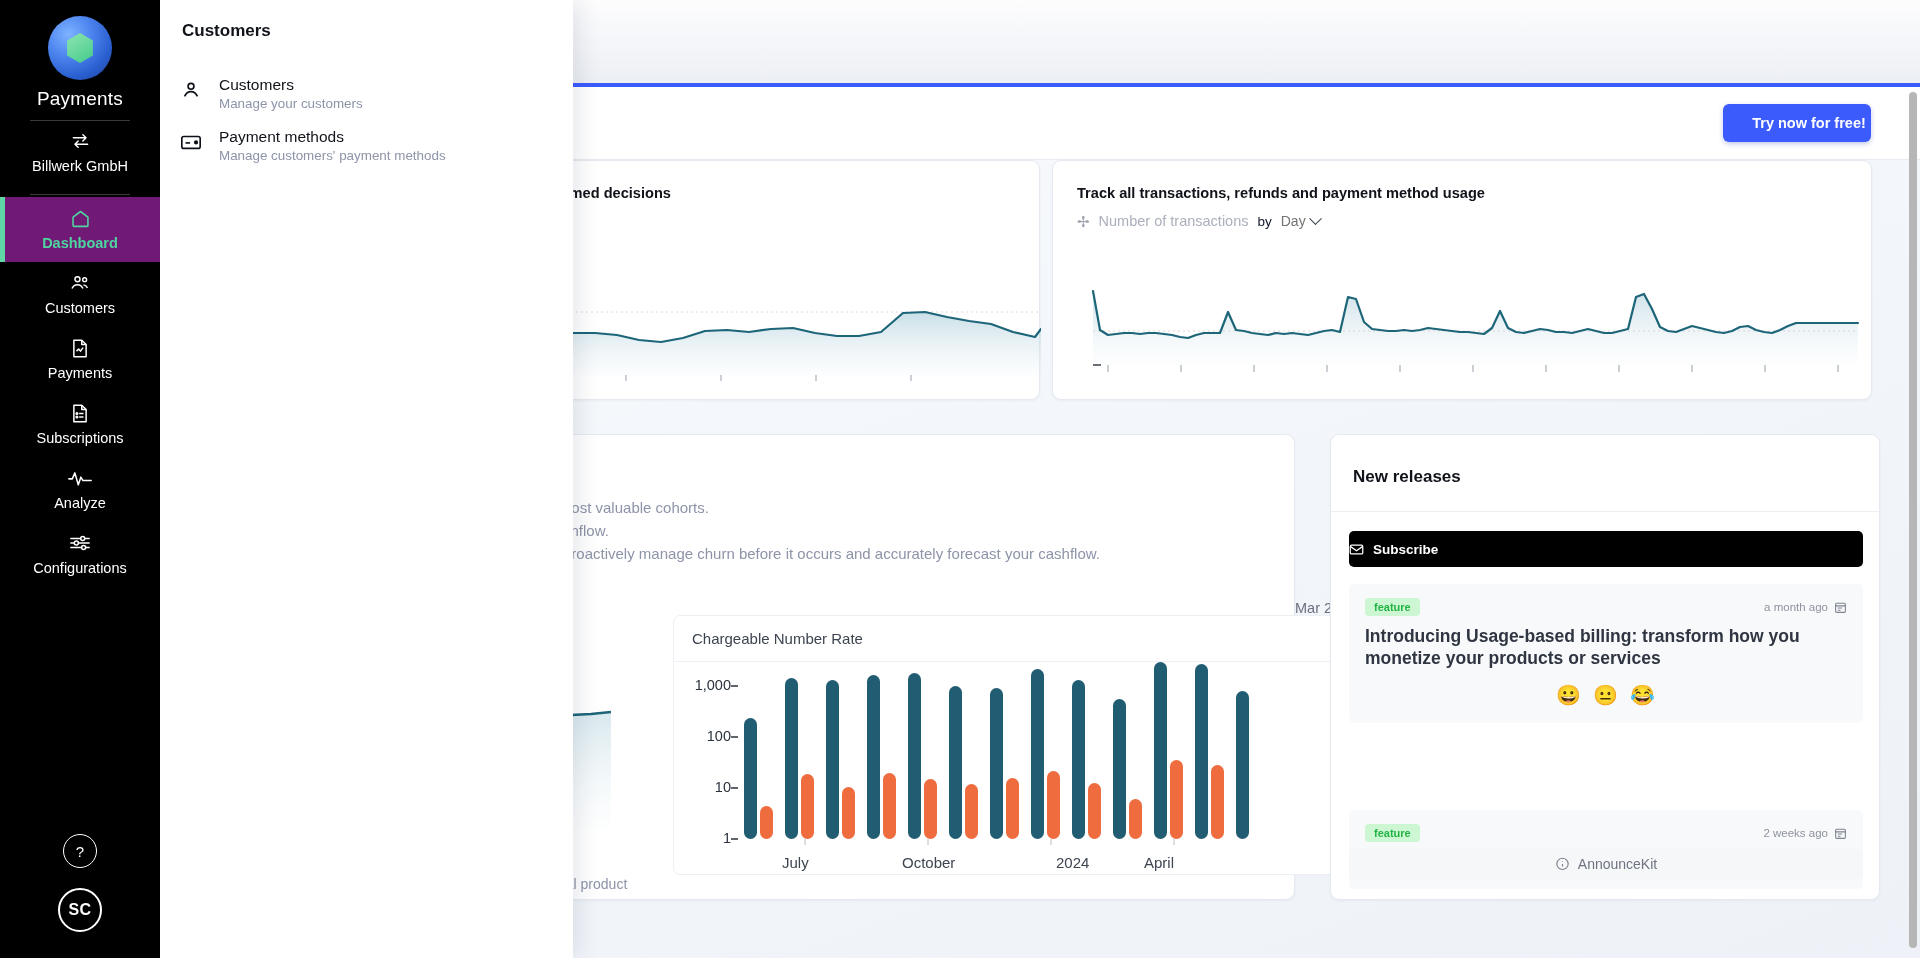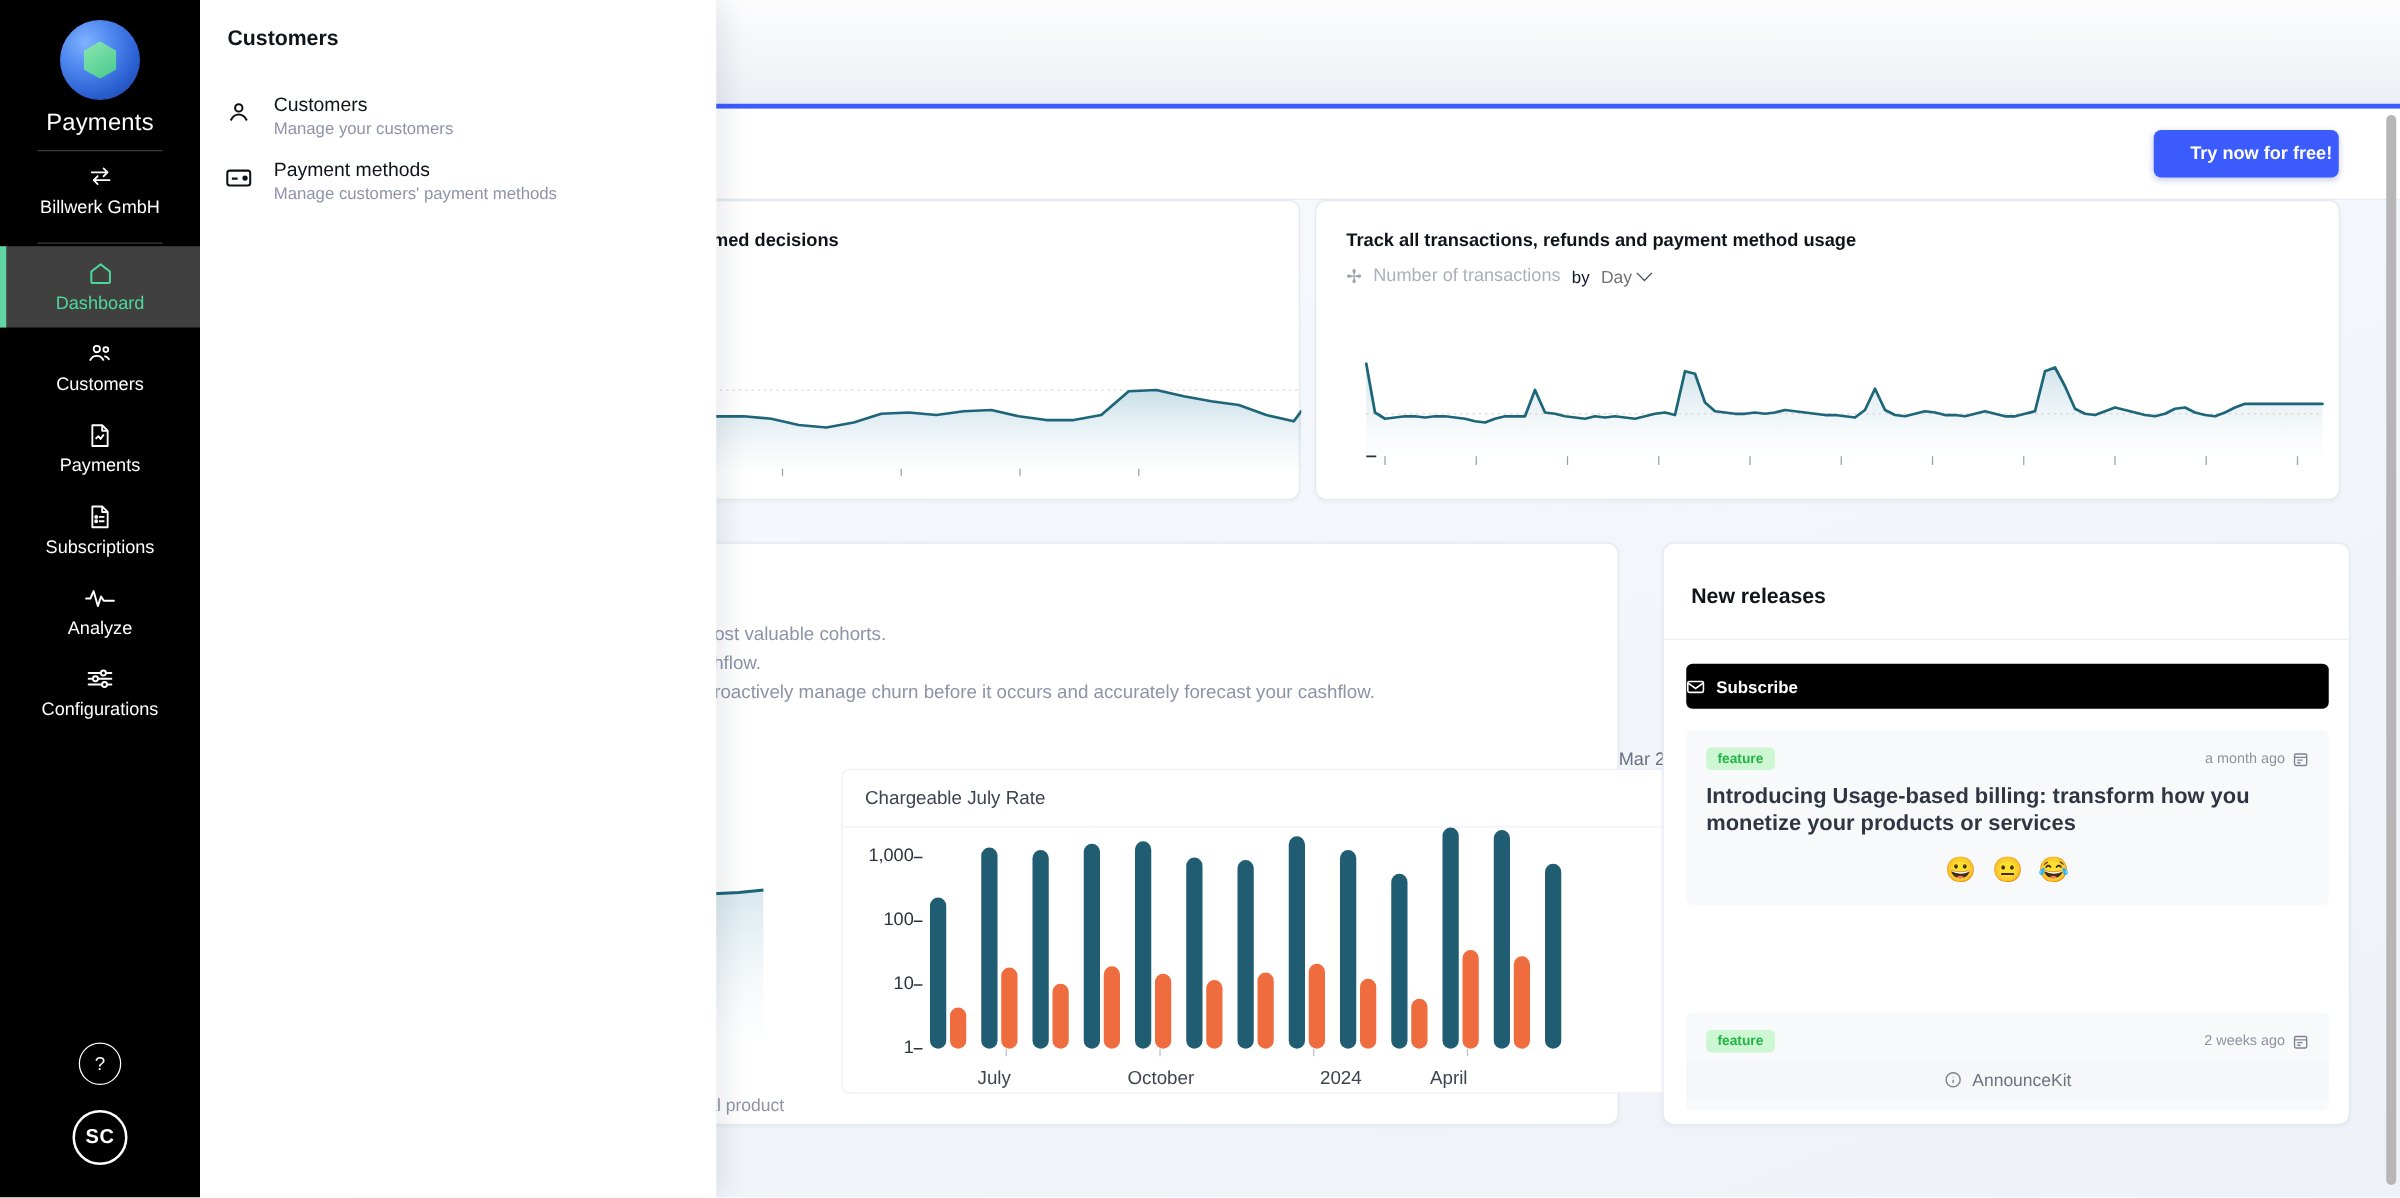--- a/index.html
+++ b/index.html
@@ -164,21 +164,21 @@
   .org .ic { color:#fff; font-size:17px; line-height:1; }
   .org .nm { color:#fff; font-size:14.5px; margin-top:6px; }
 
   .nav { width:160px; margin-top:2px; }
   .nav-item {
     position:relative; width:160px; padding:11px 0 11px 0;
     text-align:center; color:#ffffff; cursor:pointer;
   }
   .nav-item .ic { display:block; height:22px; line-height:22px; }
   .nav-item .lbl { display:block; font-size:14.5px; margin-top:5px; }
-  .nav-item.active { background:#404040; color:#4ed6a0; }
+  .nav-item.active { background:#701a75; color:#4ed6a0;font-weight:bold; }
   .nav-item.active::before {
     content:""; position:absolute; left:0; top:0; width:5px; height:100%;
     background:#5fd6a4;
   }
   .nav-item.active .lbl { color:#4ed6a0; }
 
   .sb-bottom { margin-top:auto; padding-bottom:26px; display:flex; flex-direction:column; align-items:center; gap:20px; }
   .circ-btn {
     width:34px; height:34px; border-radius:50%; border:1.6px solid #fff;
     color:#fff; display:flex; align-items:center; justify-content:center;
@@ -319,21 +319,21 @@
           </linearGradient>
         </defs>
         <path d="M0,78 L20,74 L40,71 L60,71 L80,75 L100,86 L120,104 L140,117 L160,123 L180,125 L200,126 L220,126 L240,126 L260,126 L280,125 L300,124 L320,122 L320,240 L0,240 Z" fill="url(#g3)"></path>
         <path d="M0,78 L20,74 L40,71 L60,71 L80,75 L100,86 L120,104 L140,117 L160,123 L180,125 L200,126 L220,126 L240,126 L260,126 L280,125 L300,124 L320,122" fill="none" stroke="#1d6579" stroke-width="2.4" stroke-linejoin="round"></path>
       </svg>
       <div class="xlab" style="left:44px;  top:252px;">ember</div>
       <div class="xlab" style="left:160px; top:252px;">Novem</div>
     </div>
 
     <div class="inner-chart" style="left:372px; top:180px; width:700px; height:260px;">
-      <div class="inner-chart-title">Chargeable July Rate</div>
+      <div class="inner-chart-title">Chargeable Number Rate</div>
       <div class="inner-chart-hr"></div>
 
       <svg width="700" height="215" viewBox="0 0 700 215" style="position:absolute;left:0;top:45px;">
 
         <g stroke="#2b323d" stroke-width="1.3">
           <line x1="57" y1="25" x2="64" y2="25"></line>
           <line x1="57" y1="76" x2="64" y2="76"></line>
           <line x1="57" y1="127" x2="64" y2="127"></line>
           <line x1="57" y1="178" x2="64" y2="178"></line>
         </g>

